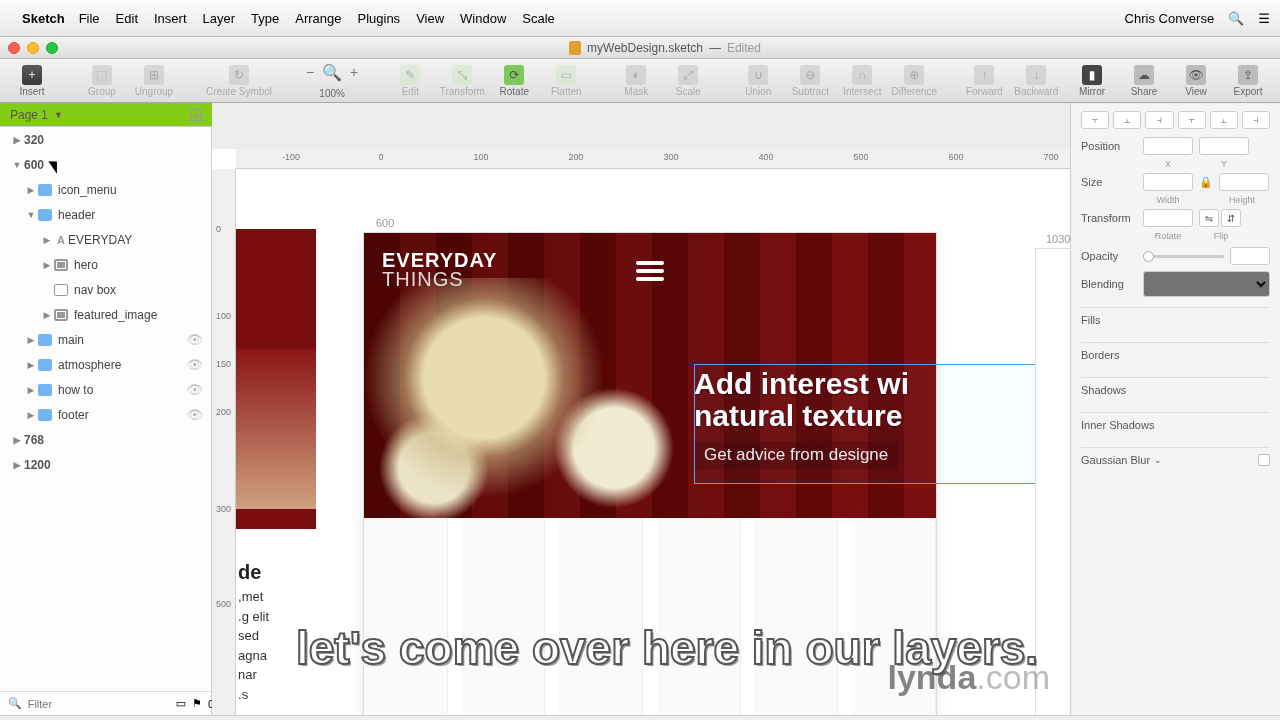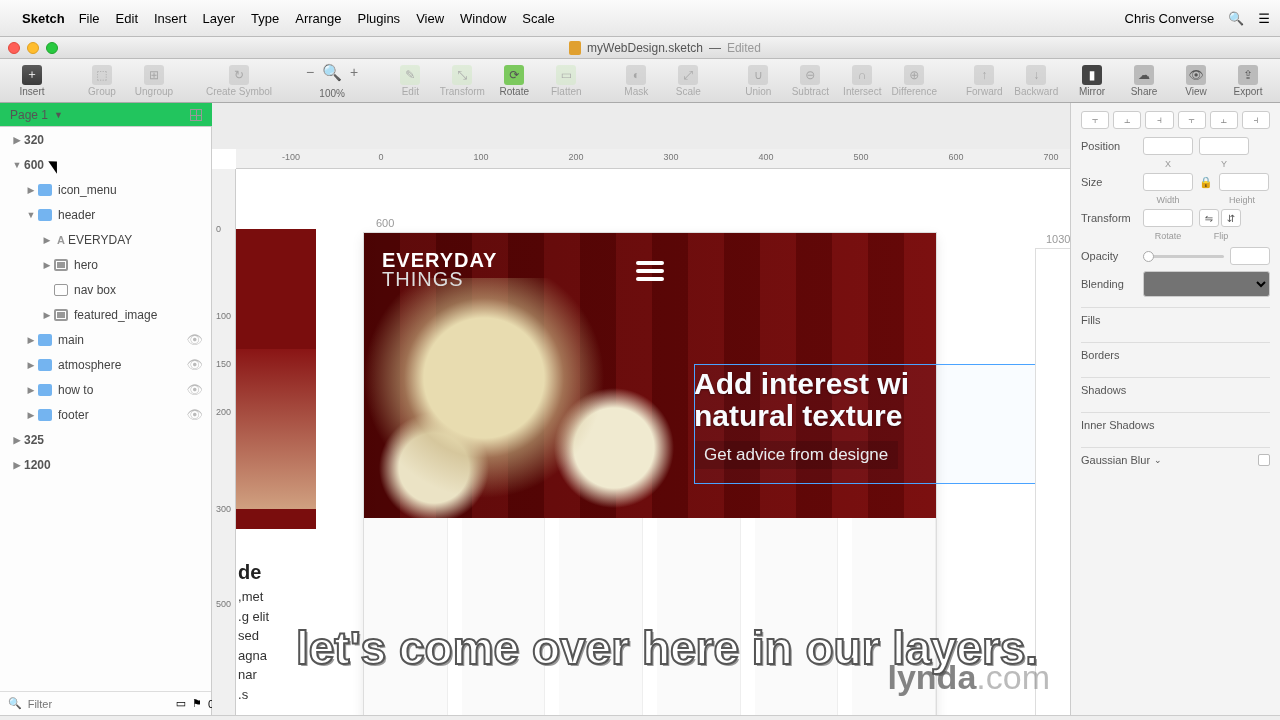--- a/index.html
+++ b/index.html
@@ -32,21 +32,21 @@
 .tool.inactive { opacity:.45; }
 .toolsep { width: 14px; }
 .zoom-group { display:flex; align-items:center; gap:6px; margin: 0 4px; flex-direction:column;}
 .zoom-row { display:flex; align-items:center; gap:6px;}
 .zoom-btn { font-size:14px; color:#777; padding:0 2px;}
 .zoom-mag { font-size:16px;}
 .zoom-val { font-size:10px; color:#666;}
 .toolbar .right { margin-left:auto; display:flex; gap:4px;}
 
 
-.pagebar { height: 24px; background:#22c55e; border-bottom:1px solid #ccc; display:flex; align-items:center; padding: 0 10px; font-size:12px; color:#555; width:212px;}
+.pagebar { height: 24px; background:#84cc16; border-bottom:1px solid #ccc; display:flex; align-items:center; padding: 0 10px; font-size:12px; color:#555; width:212px;}
 .pagebar .arrow { margin-left:6px; font-size:9px;}
 .pagebar .grid-icon { margin-left:auto; width:12px; height:12px; border:1px solid #999; position:relative;}
 .pagebar .grid-icon::before,.pagebar .grid-icon::after{content:'';position:absolute;background:#999;}
 .pagebar .grid-icon::before{left:50%;top:0;width:1px;height:100%;}
 .pagebar .grid-icon::after{top:50%;left:0;height:1px;width:100%;}
 
 
 .main { display:flex; height: calc(720px - 22px - 22px - 44px - 20px); }
 
 
@@ -328,21 +328,21 @@
           <span class="leye">👁</span>
         </div>
       <div class="lrow ind1">
           <span class="lcaret closed"></span>
           <span class="licon lfolder"></span>
           <span>footer</span>
           <span class="leye">👁</span>
         </div>
       <div class="lrow artboard-row">
           <span class="lcaret closed"></span>
-          <span>325</span>
+          <span>768</span>
         </div>
       <div class="lrow artboard-row">
           <span class="lcaret closed"></span>
           <span>1200</span>
         </div>
       <div class="cursor-img" style="left:52px; top:158px;"></div>
     </div>
     <div class="layerfilter">
       <span>🔍</span>
       <input placeholder="Filter" style="">

